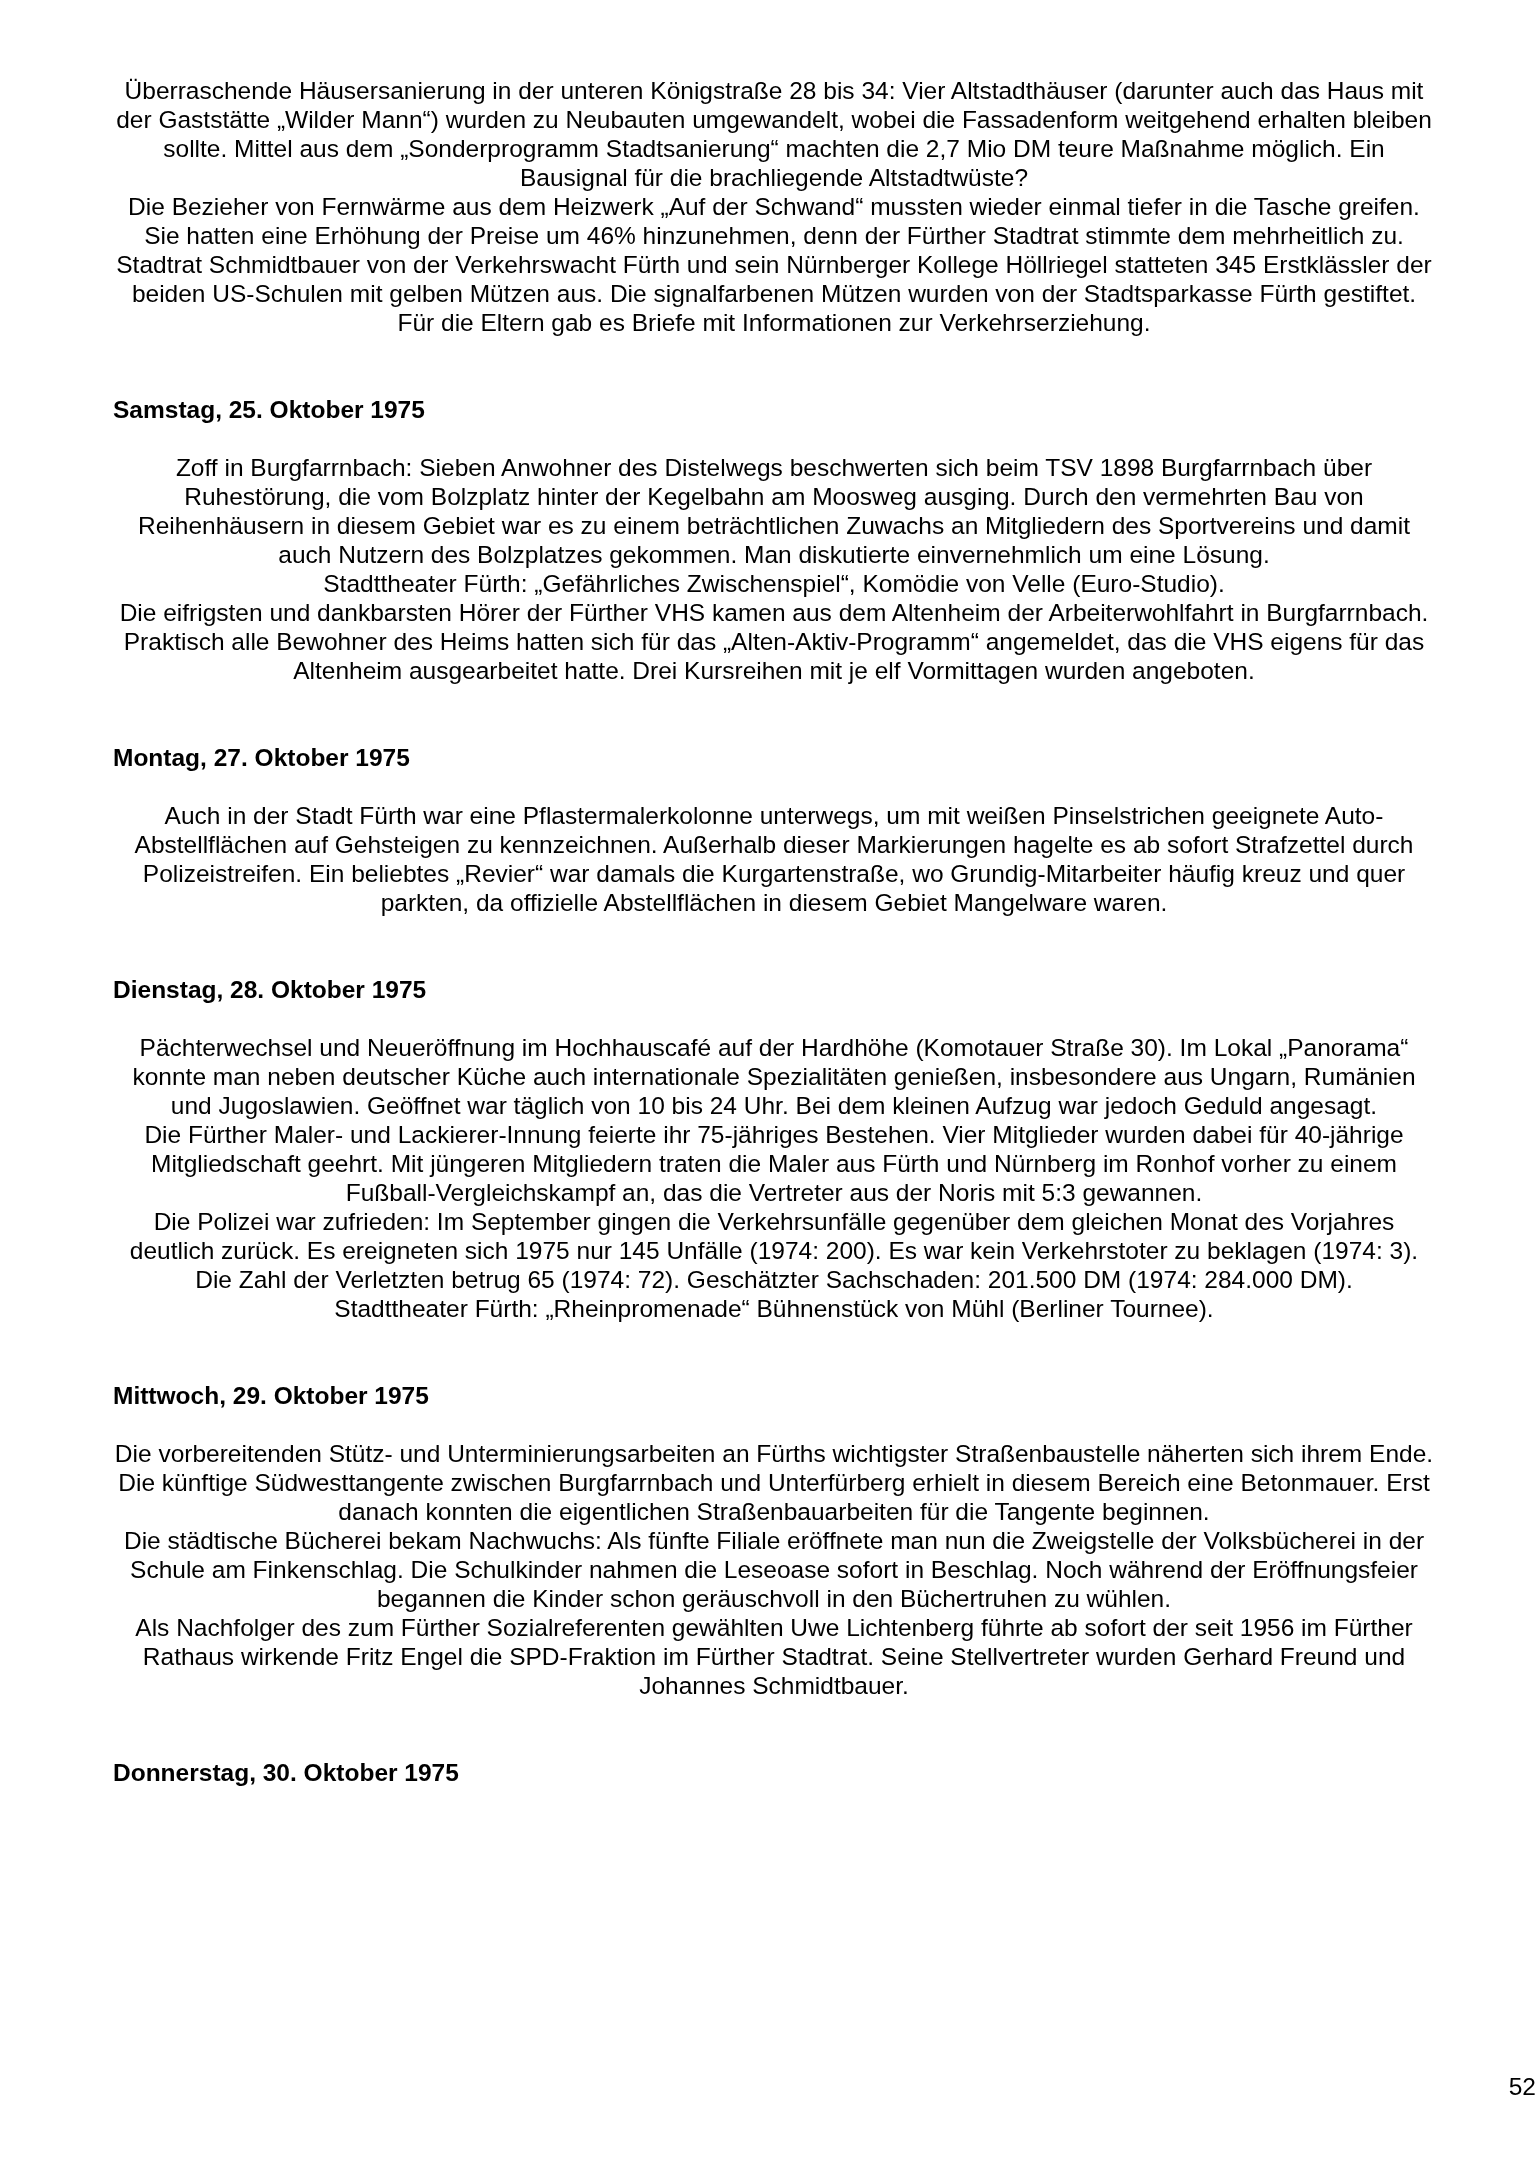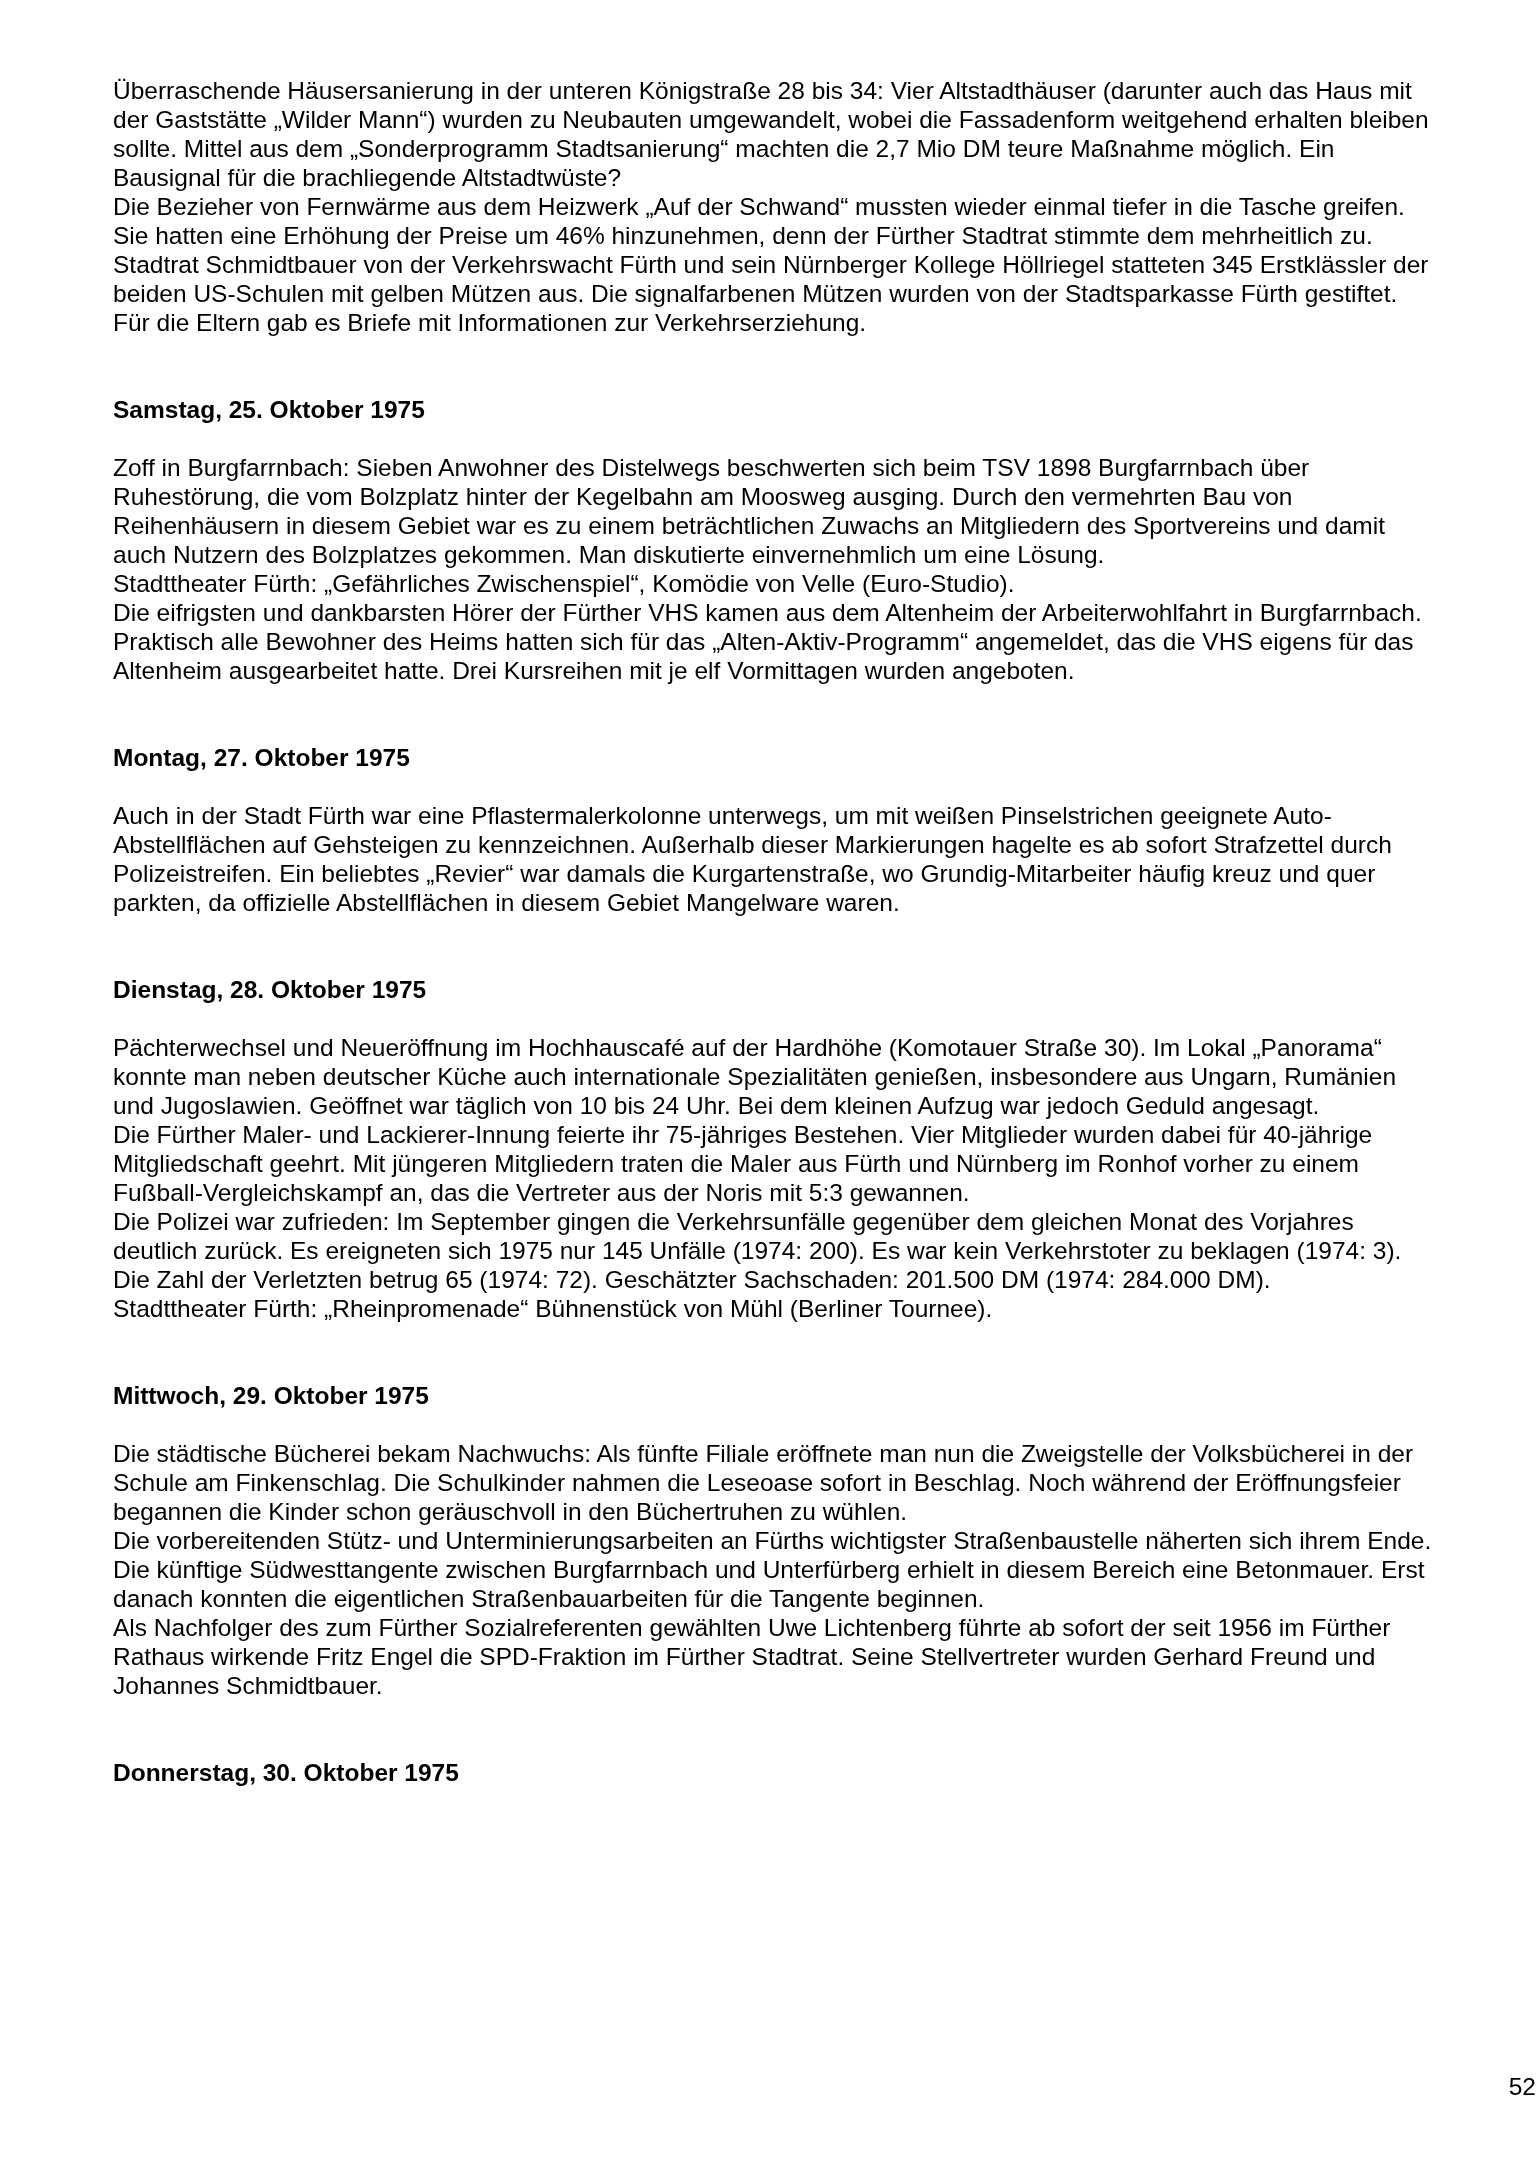--- a/index.html
+++ b/index.html
@@ -19,20 +19,21 @@
   .content {
     position: absolute;
     top: 76px;
     left: 113px;
     width: 1322px;
   }
   .para {
     margin: 0;
     font-size: 24.5px;
     line-height: 29px;
+    text-align: center;
   }
   .heading {
     margin: 58px 0 29px 0;
     font-size: 24.5px;
     line-height: 29px;
     font-weight: bold;
   }
   .page-number {
     position: absolute;
     top: 2072px;
@@ -56,19 +57,19 @@
       <p class="para">Stadttheater Fürth: „Gefährliches Zwischenspiel“, Komödie von Velle (Euro-Studio).</p>
       <p class="para">Die eifrigsten und dankbarsten Hörer der Fürther VHS kamen aus dem Altenheim der Arbeiterwohlfahrt in Burgfarrnbach. Praktisch alle Bewohner des Heims hatten sich für das „Alten-Aktiv-Programm“ angemeldet, das die VHS eigens für das Altenheim ausgearbeitet hatte. Drei Kursreihen mit je elf Vormittagen wurden angeboten.</p>
       <p class="heading">Montag, 27. Oktober 1975</p>
       <p class="para">Auch in der Stadt Fürth war eine Pflastermalerkolonne unterwegs, um mit weißen Pinselstrichen geeignete Auto-Abstellflächen auf Gehsteigen zu kennzeichnen. Außerhalb dieser Markierungen hagelte es ab sofort Strafzettel durch Polizeistreifen. Ein beliebtes „Revier“ war damals die Kurgartenstraße, wo Grundig-Mitarbeiter häufig kreuz und quer parkten, da offizielle Abstellflächen in diesem Gebiet Mangelware waren.</p>
       <p class="heading">Dienstag, 28. Oktober 1975</p>
       <p class="para">Pächterwechsel und Neueröffnung im Hochhauscafé auf der Hardhöhe (Komotauer Straße 30). Im Lokal „Panorama“ konnte man neben deutscher Küche auch internationale Spezialitäten genießen, insbesondere aus Ungarn, Rumänien und Jugoslawien. Geöffnet war täglich von 10 bis 24 Uhr. Bei dem kleinen Aufzug war jedoch Geduld angesagt.</p>
       <p class="para">Die Fürther Maler- und Lackierer-Innung feierte ihr 75-jähriges Bestehen. Vier Mitglieder wurden dabei für 40-jährige Mitgliedschaft geehrt. Mit jüngeren Mitgliedern traten die Maler aus Fürth und Nürnberg im Ronhof vorher zu einem Fußball-Vergleichskampf an, das die Vertreter aus der Noris mit 5:3 gewannen.</p>
       <p class="para">Die Polizei war zufrieden: Im September gingen die Verkehrsunfälle gegenüber dem gleichen Monat des Vorjahres deutlich zurück. Es ereigneten sich 1975 nur 145 Unfälle (1974: 200). Es war kein Verkehrstoter zu beklagen (1974: 3). Die Zahl der Verletzten betrug 65 (1974: 72). Geschätzter Sachschaden: 201.500 DM (1974: 284.000 DM).</p>
       <p class="para">Stadttheater Fürth: „Rheinpromenade“ Bühnenstück von Mühl (Berliner Tournee).</p>
       <p class="heading">Mittwoch, 29. Oktober 1975</p>
+      <p class="para">Die vorbereitenden Stütz- und Unterminierungsarbeiten an Fürths wichtigster Straßenbaustelle näherten sich ihrem Ende. Die künftige Südwesttangente zwischen Burgfarrnbach und Unterfürberg erhielt in diesem Bereich eine Betonmauer. Erst danach konnten die eigentlichen Straßenbauarbeiten für die Tangente beginnen.</p>
       <p class="para">Die städtische Bücherei bekam Nachwuchs: Als fünfte Filiale eröffnete man nun die Zweigstelle der Volksbücherei in der Schule am Finkenschlag. Die Schulkinder nahmen die Leseoase sofort in Beschlag. Noch während der Eröffnungsfeier begannen die Kinder schon geräuschvoll in den Büchertruhen zu wühlen.</p>
-      <p class="para">Die vorbereitenden Stütz- und Unterminierungsarbeiten an Fürths wichtigster Straßenbaustelle näherten sich ihrem Ende. Die künftige Südwesttangente zwischen Burgfarrnbach und Unterfürberg erhielt in diesem Bereich eine Betonmauer. Erst danach konnten die eigentlichen Straßenbauarbeiten für die Tangente beginnen.</p>
       <p class="para">Als Nachfolger des zum Fürther Sozialreferenten gewählten Uwe Lichtenberg führte ab sofort der seit 1956 im Fürther Rathaus wirkende Fritz Engel die SPD-Fraktion im Fürther Stadtrat. Seine Stellvertreter wurden Gerhard Freund und Johannes Schmidtbauer.</p>
       <p class="heading">Donnerstag, 30. Oktober 1975</p>
     </div>
   <div class="page-number">52</div>
 </div>
 
 </body></html>

